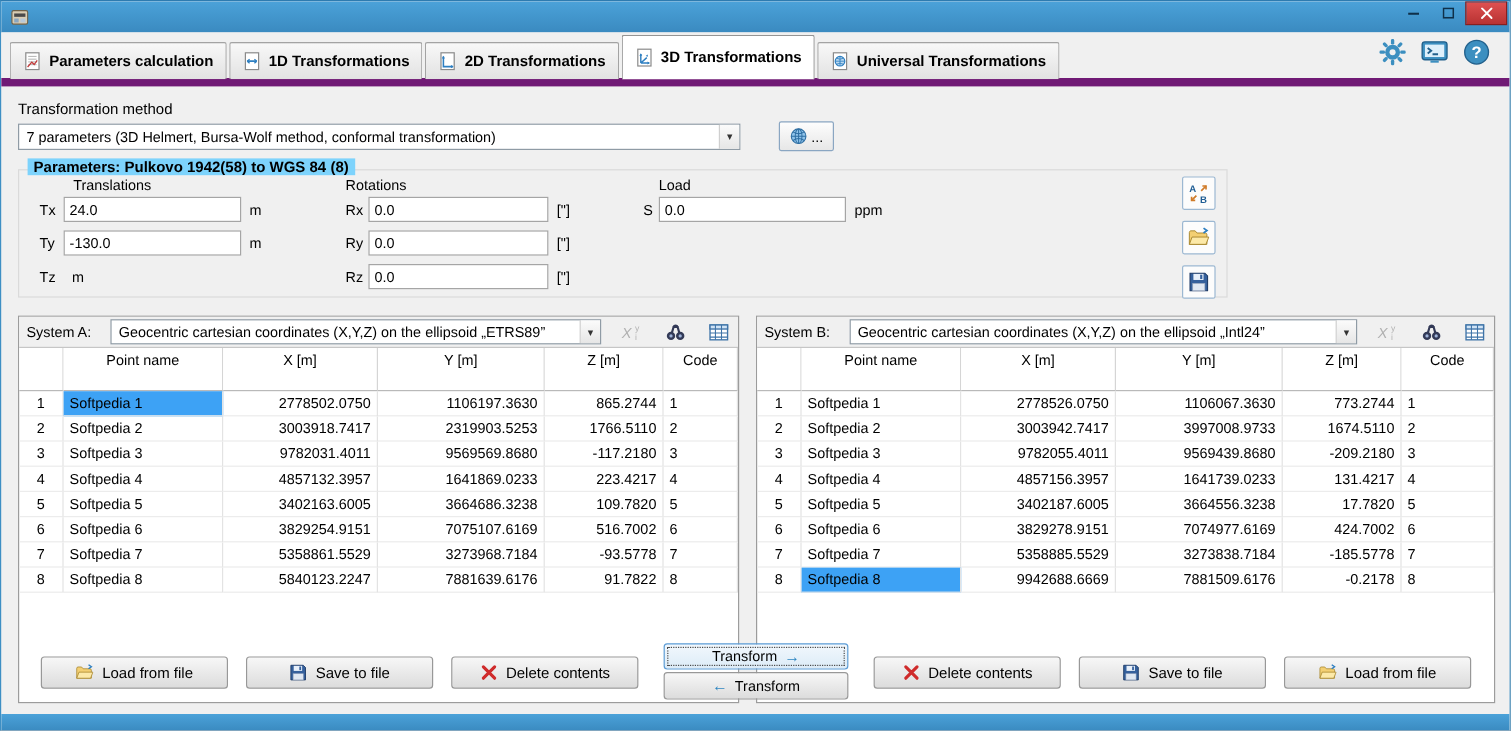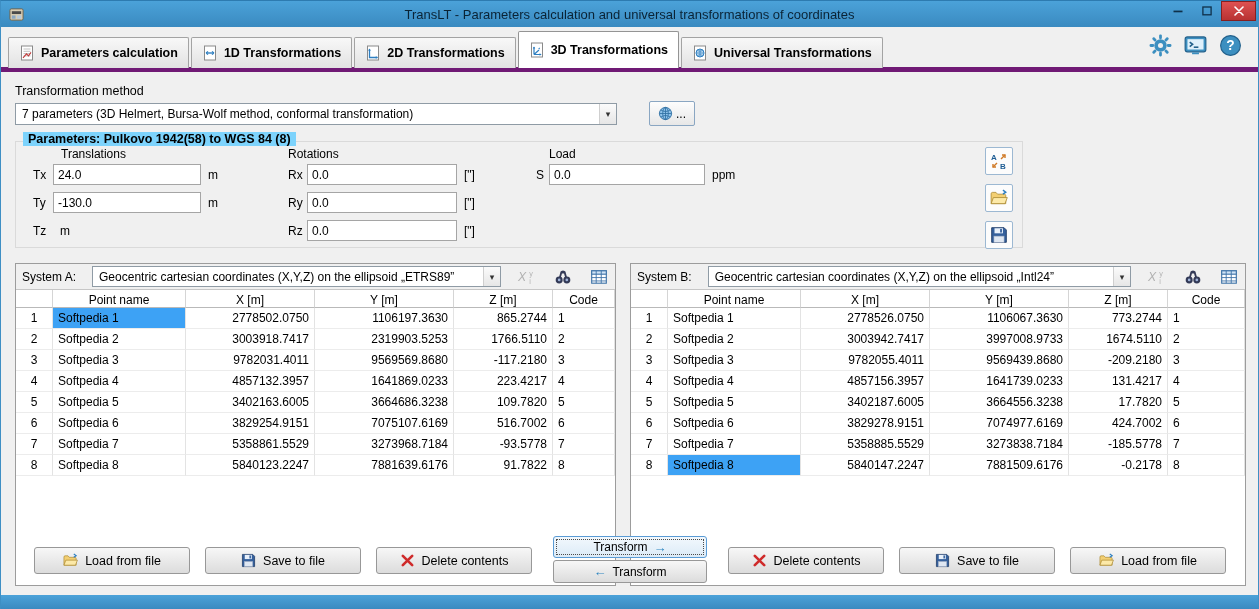--- a/index.html
+++ b/index.html
@@ -13,21 +13,21 @@
   
   .titlebar{position:absolute;top:0;left:0;right:0;height:26px;background:linear-gradient(#4ba2d9,#3a8ac0);display:flex;align-items:center;padding-left:8px}
   .app-ic{width:15px;height:15px;z-index:2}
   .title-text{position:absolute;left:0;right:0;text-align:center;font-size:13px;color:#0a2335;pointer-events:none}
   .win-controls{position:absolute;right:2px;top:0;display:flex;height:20px;z-index:3}
   .win-btn{width:29px;height:20px;display:flex;align-items:center;justify-content:center}
   .win-btn .icon{width:10px;height:10px}
   .win-btn.close{width:35px;background:linear-gradient(#de5151,#b83232);border:1px solid #871f1f}
 
   
-  .tabbar{position:absolute;top:26px;left:0;right:0;height:45px;background:#f0f0f0;border-bottom:5px solid #701a75;display:flex;align-items:flex-end;padding:0 7px}
+  .tabbar{position:absolute;top:26px;left:0;right:0;height:45px;background:#f0f0f0;border-bottom:7px solid #701a75;display:flex;align-items:flex-end;padding:0 7px}
   .tabs{display:flex;align-items:flex-end;height:100%}
   .tab{display:flex;align-items:center;gap:6px;height:31px;padding:0 10px;border:1px solid #a3a3a3;border-bottom:none;border-radius:2px 2px 0 0;background:linear-gradient(#f8f8f8,#e2e2e2);font-weight:bold;font-size:12.5px;margin-right:2px;margin-bottom:-1px;white-space:nowrap}
   .tab.active{background:#fff;height:37px;border-color:#949494;z-index:2}
   .tabbar-icons{margin-left:auto;display:flex;gap:10px;align-items:center;margin-bottom:9px;margin-right:8px}
   .tool-btn{width:25px;height:25px;display:flex;align-items:center;justify-content:center}
   .tool-btn .icon{width:23px;height:23px}
 
   
   .method-label{position:absolute;left:14px;top:83px;font-weight:normal;font-size:12.5px}
   .combo{display:flex;align-items:center;background:#fff;border:1px solid #8f9ba5;height:22px;font-size:12px}
@@ -65,21 +65,21 @@
   .panel{position:absolute;top:262px;height:323px;background:#fff;border:1px solid #9c9c9c}
   #panel-a{left:14px;width:601px}
   #panel-b{left:629px;width:616px}
   .panel-header{height:26px;background:#f0f0f0;border-bottom:1px solid #c6c6c6;display:flex;align-items:center;padding:0 6px;gap:16px}
   .sys-label{font-size:12px;white-space:nowrap}
   .panel-header .combo{flex:1;height:21px;min-width:0}
   .hicon{width:20px;height:18px;display:inline-flex}
   .hicon svg{width:100%;height:100%}
   .hicon.disabled{opacity:.45;filter:grayscale(1)}
   .grid-header,.grid-row{display:grid;grid-template-columns:37px 133px 129px 139px 99px 1fr}
-  .gh{height:18px;line-height:20px;text-align:center;font-size:12px;border-right:1px solid #d5d5d5;border-bottom:1px solid #b9b9b9;background:#fff;overflow:hidden;white-space:nowrap}
+  .gh{height:36px;line-height:20px;text-align:center;font-size:12px;border-right:1px solid #d5d5d5;border-bottom:1px solid #b9b9b9;background:#fff;overflow:hidden;white-space:nowrap}
   .gc{height:21px;line-height:20px;font-size:12px;padding:0 5px;border-right:1px solid #e3e3e3;border-bottom:1px solid #ececec;white-space:nowrap;overflow:hidden}
   .gc.num{text-align:center;padding:0}
   .gc.right{text-align:right}
   .gc.selected{background:#3da2f5;color:#000}
   .panel-footer{position:absolute;bottom:11px;left:0;right:0;display:flex;gap:15px}
   #panel-a .panel-footer{padding-left:18px}
   #panel-b .panel-footer{padding-left:97px}
   .pbtn{width:156px;height:27px;border:1px solid #989898;border-radius:3px;background:linear-gradient(#f7f7f7,#dcdcdc);display:flex;align-items:center;justify-content:center;gap:7px;font-size:12.5px;white-space:nowrap}
   .pbtn .icon{width:15px;height:15px}
 
@@ -98,21 +98,20 @@
 
   <div class="titlebar">
     <span class="icon app-ic">
         <svg viewBox="0 0 16 16">
           <rect x="1" y="2" width="14" height="12" rx="1.5" fill="#d8cdb4" stroke="#6e6149"></rect>
           <rect x="3" y="4.5" width="10" height="3" fill="#4a4a4a"></rect>
           <rect x="3" y="9" width="4" height="3.5" fill="#8aa7c2"></rect>
           <rect x="8.5" y="9" width="4.5" height="3.5" fill="#b7c9da"></rect>
         </svg>
       </span>
-    <div class="title-text">TransLT - Parameters calculation and universal transformations of coordinates</div>
     <div class="win-controls">
         <div class="win-btn">
           <span class="icon">
             <svg viewBox="0 0 10 10">
               <rect x="0.5" y="4.6" width="9" height="1.7" fill="#0f3049"></rect>
             </svg>
           </span>
         </div>
         <div class="win-btn">
           <span class="icon">
@@ -562,21 +561,21 @@
               <div class="gc num">7</div>
               <div class="gc">Softpedia 7</div>
               <div class="gc right">5358885.5529</div>
               <div class="gc right">3273838.7184</div>
               <div class="gc right">-185.5778</div>
               <div class="gc">7</div>
             </div>
             <div class="grid-row">
               <div class="gc num">8</div>
               <div class="gc selected">Softpedia 8</div>
-              <div class="gc right">5840147.2247</div>
+              <div class="gc right">9942688.6669</div>
               <div class="gc right">7881509.6176</div>
               <div class="gc right">-0.2178</div>
               <div class="gc">8</div>
             </div>
           </div>
     </div>
     <div class="panel-footer">
           <div class="pbtn">
             <span class="icon">
               <svg viewBox="0 0 16 16">

